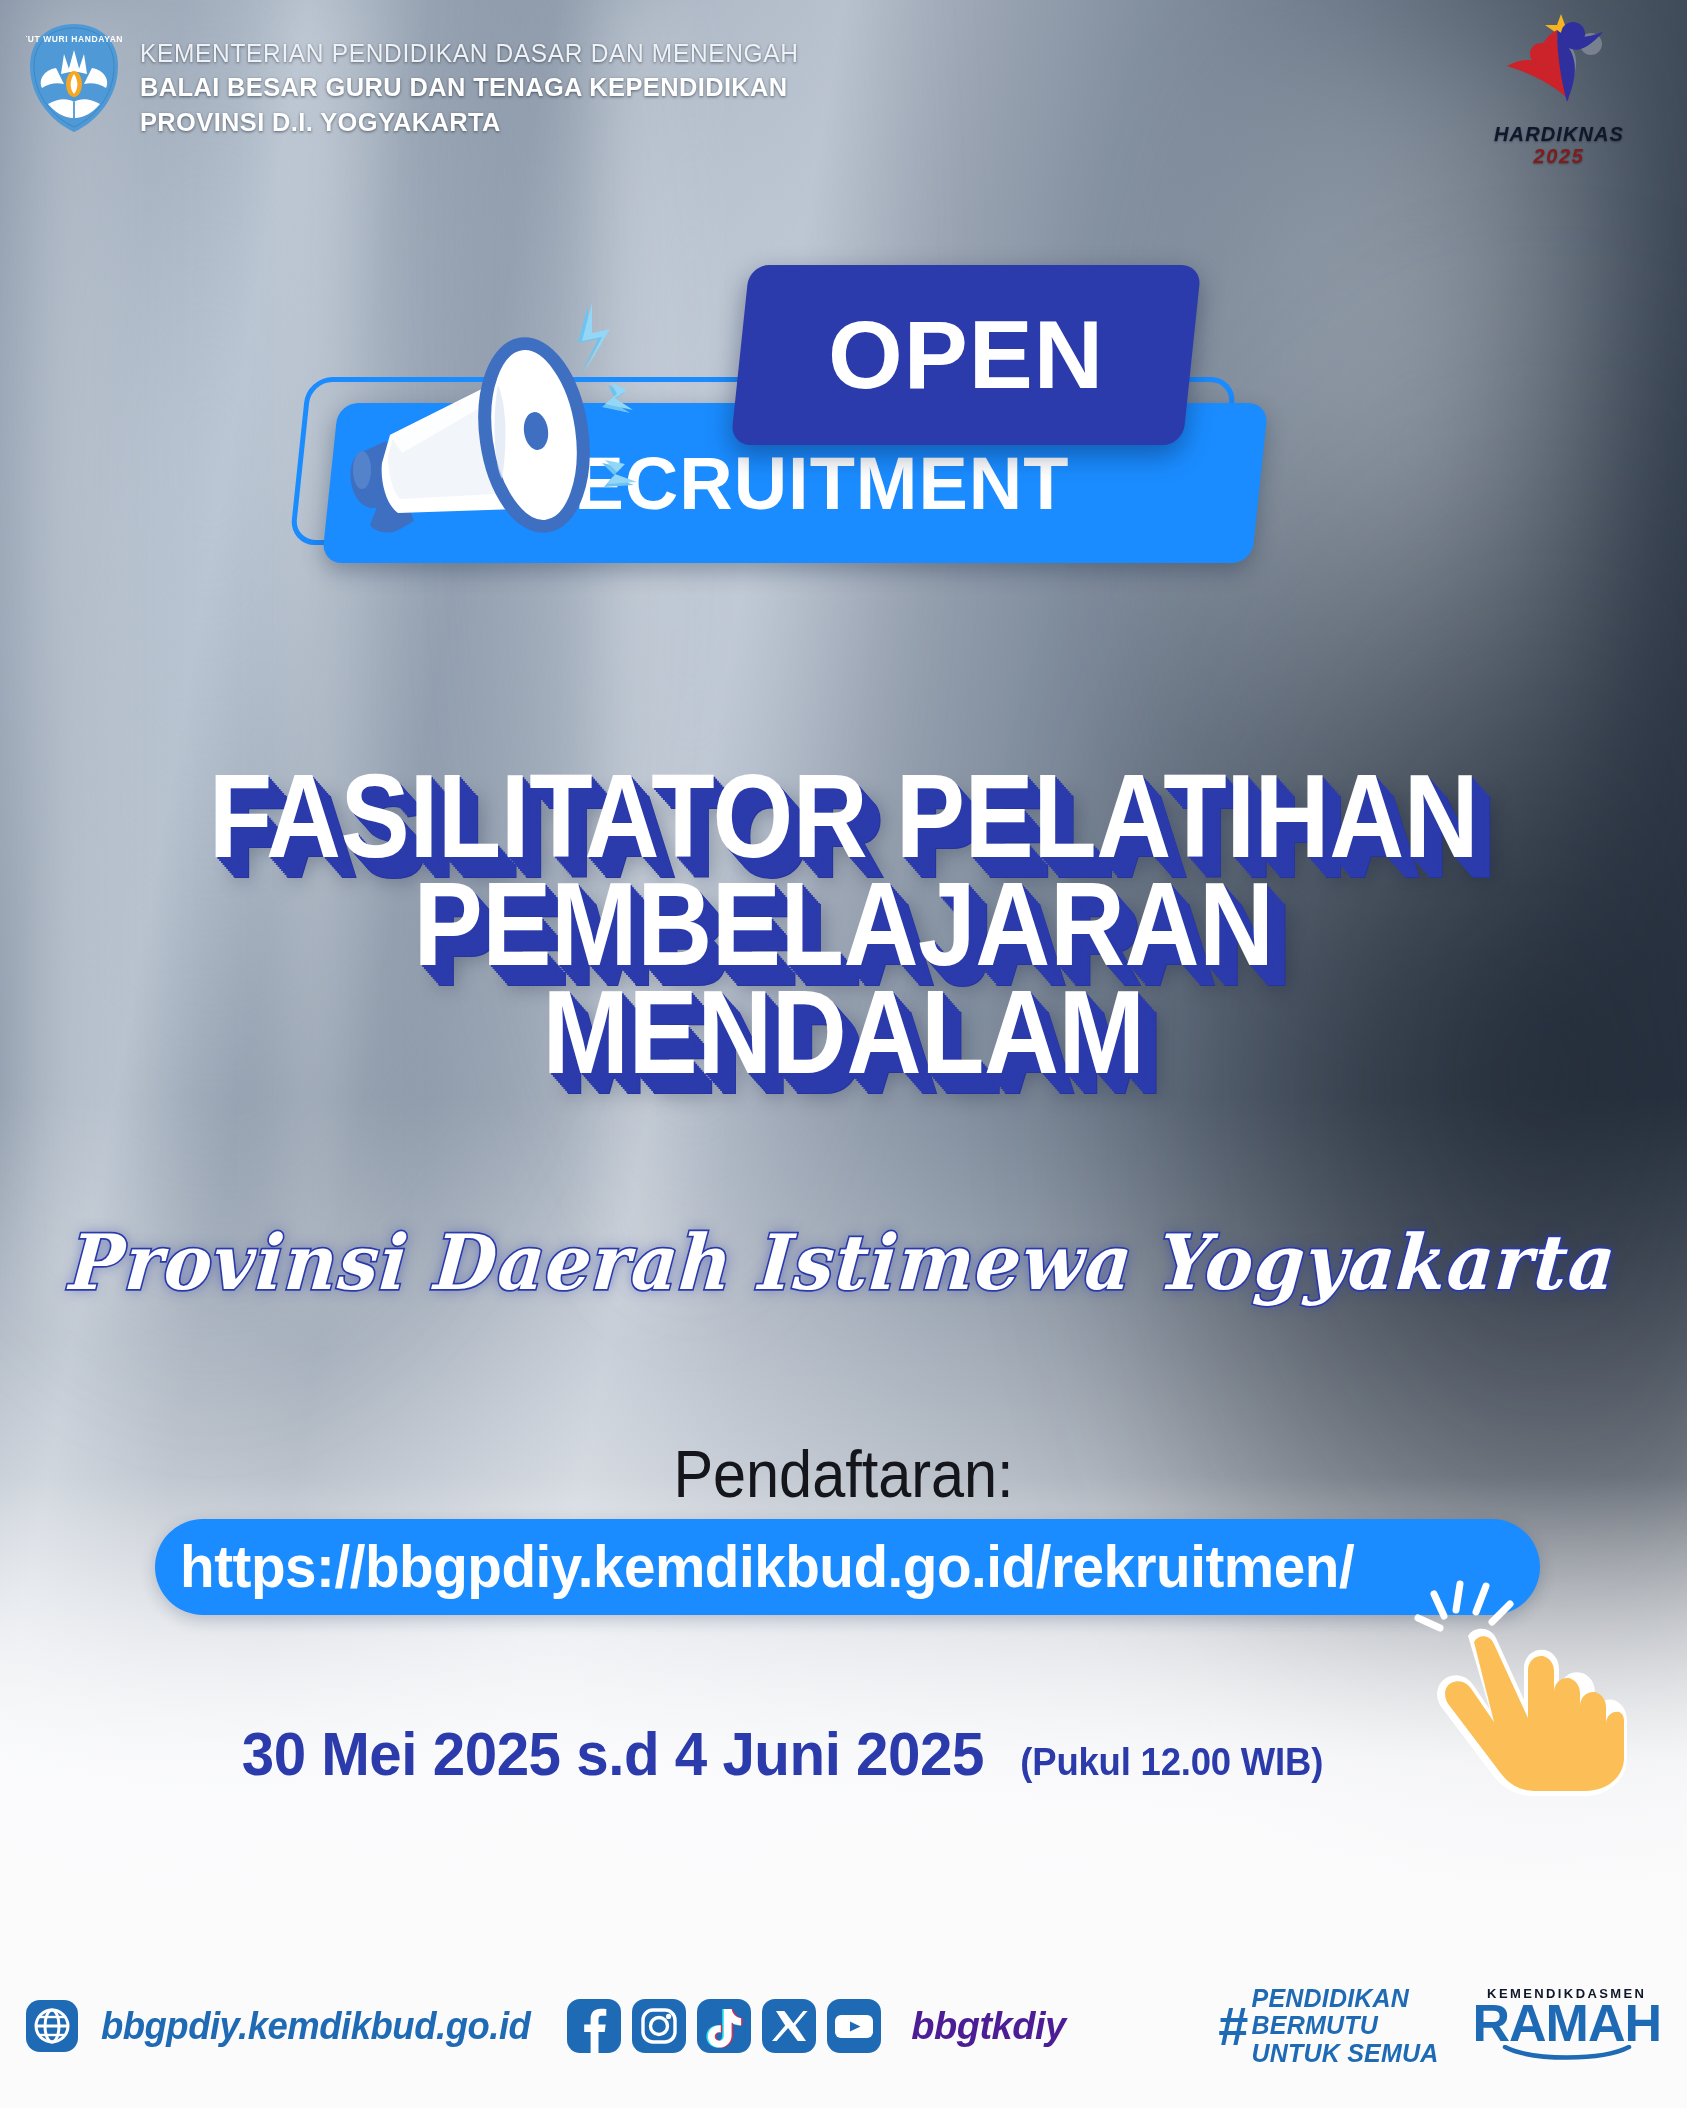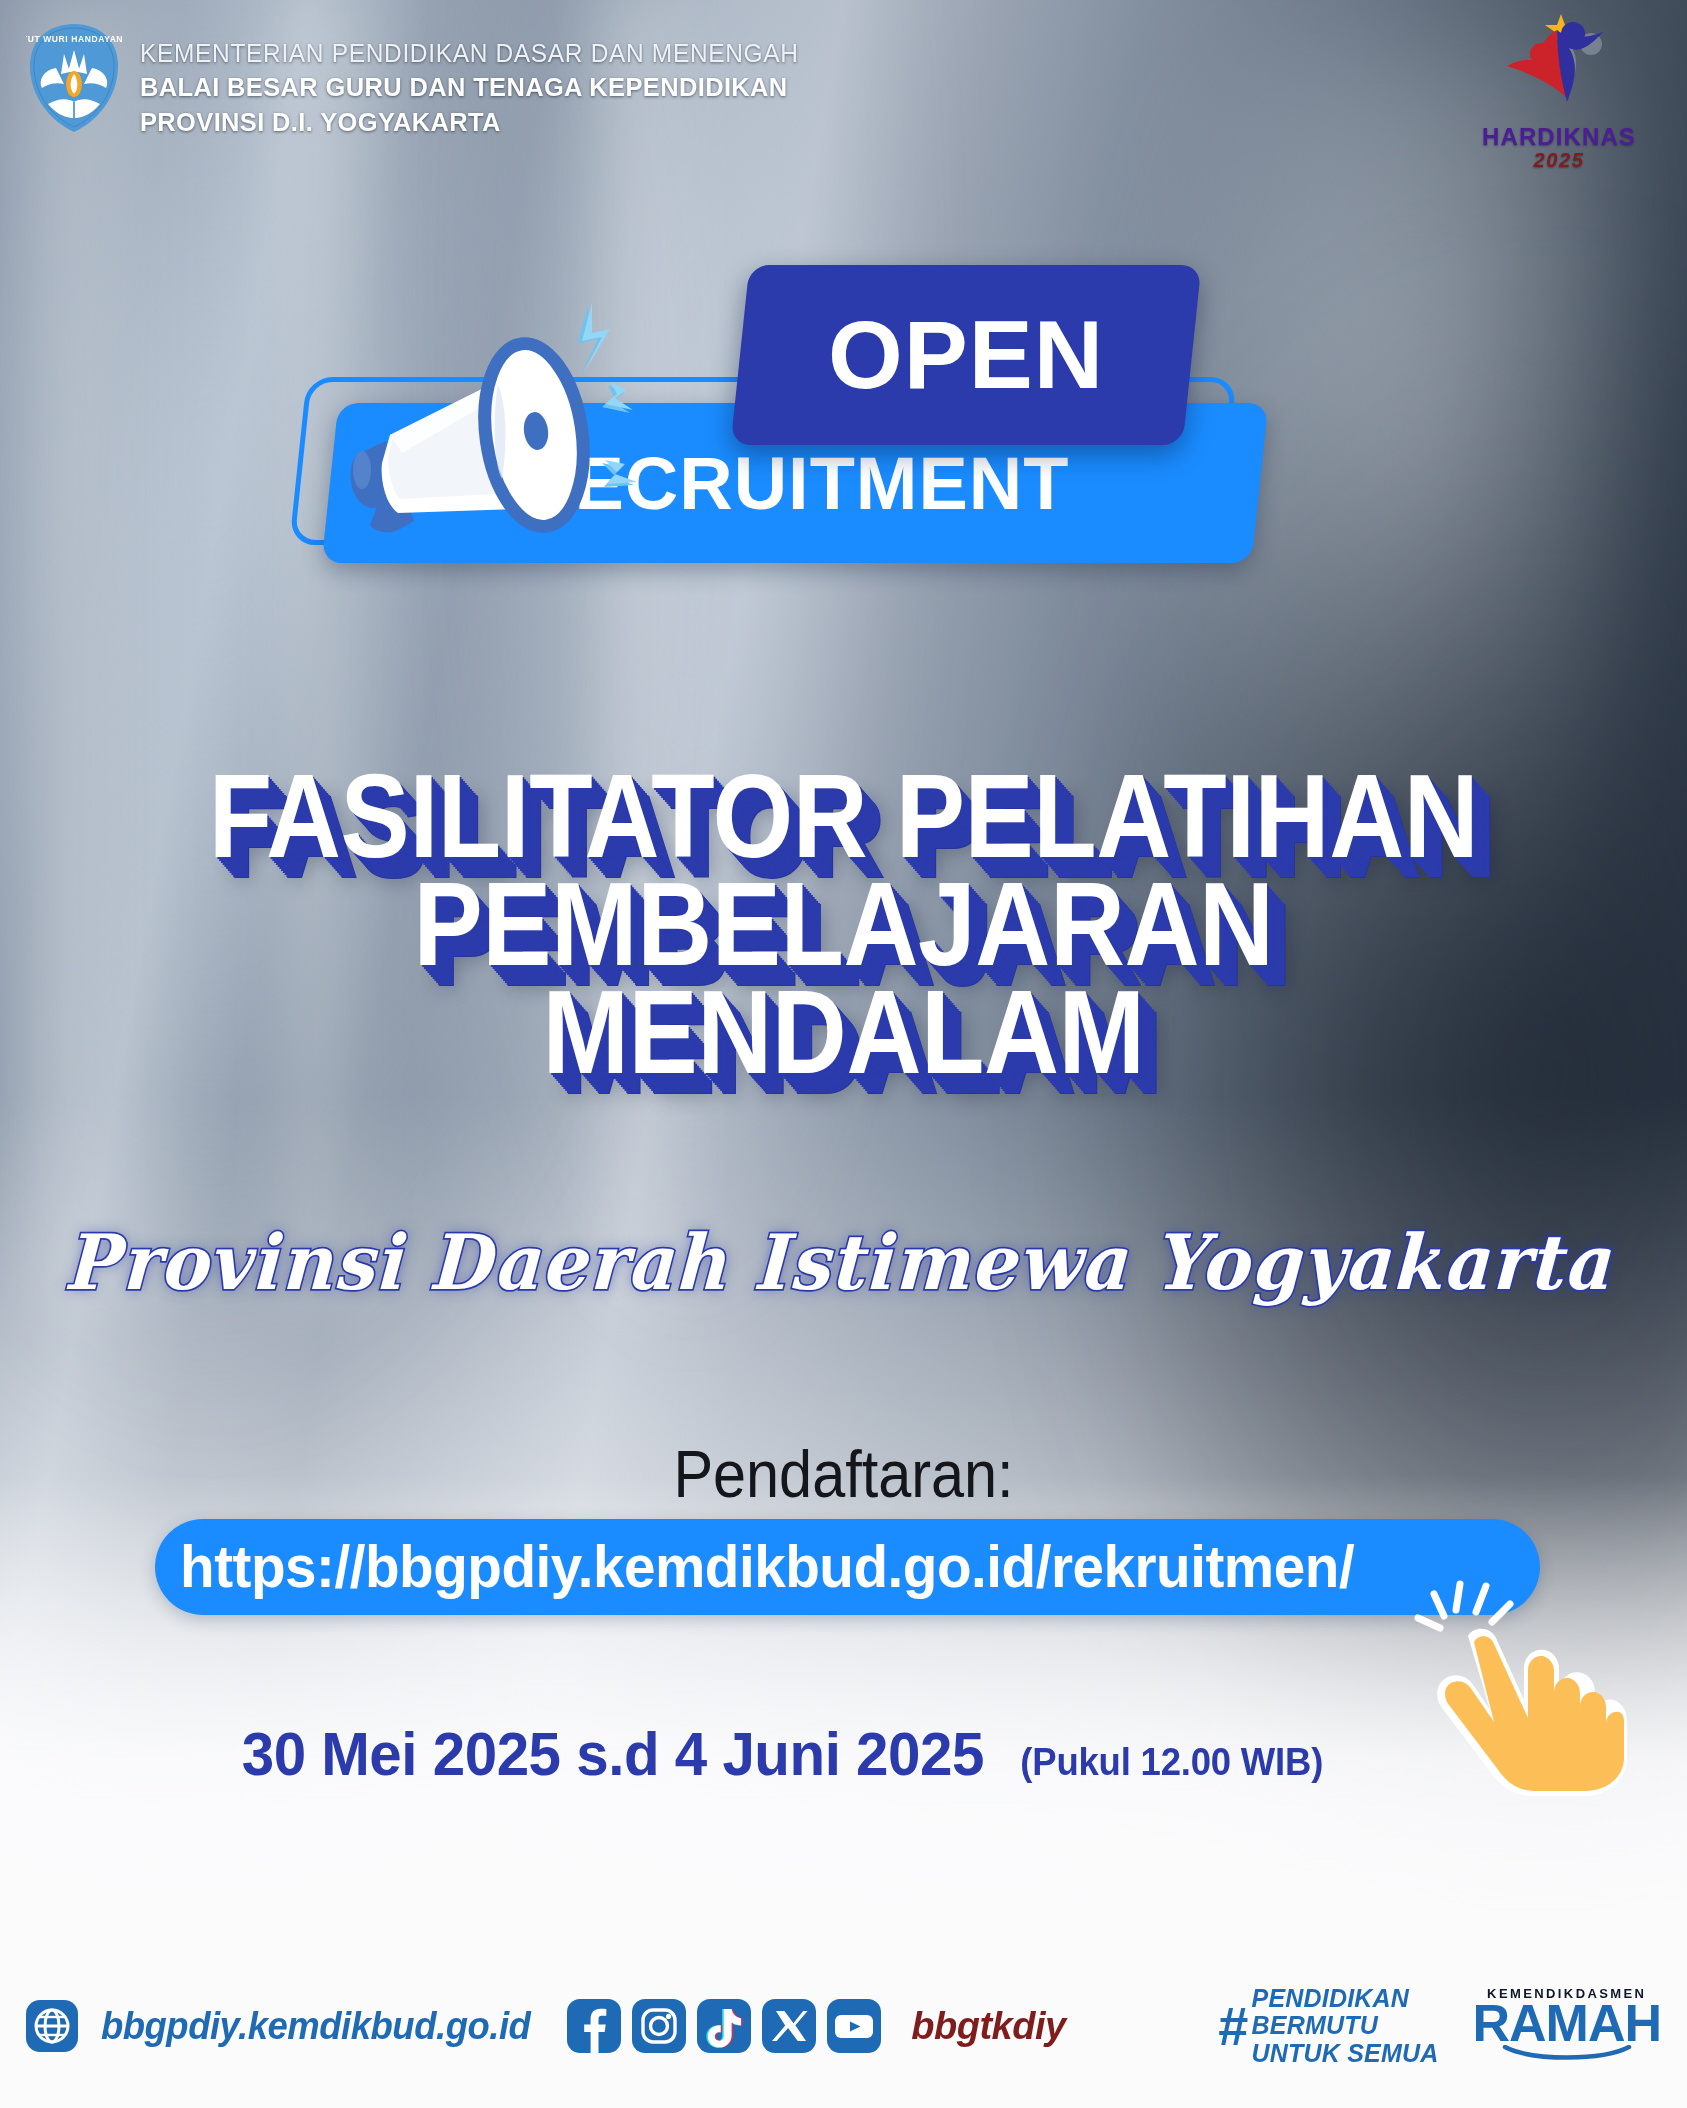--- a/index.html
+++ b/index.html
@@ -96,22 +96,22 @@
   }
 
   
   .hardiknas {
     position:absolute; right:38px; top:8px;
     width:180px; z-index:20;
     text-align:center;
   }
   .hardiknas svg { width:128px; height:118px; display:block; margin:0 auto; }
   .hd-name {
-    font-size:24px; font-weight:700; 
-    color:#4c1d95; letter-spacing:1.1px; line-height:1.06;
+    font-size:20px; font-weight:700; font-style:italic;
+    color:#0f172a; letter-spacing:1.1px; line-height:1.06;
     margin-top:-2px;
     text-shadow:0 1px 2px rgba(20,28,40,0.5);
   }
   .hd-year {
     font-size:20px; font-weight:700; font-style:italic;
     color:#7f1d1d; letter-spacing:1.6px; line-height:1.1;
     text-shadow:0 1px 2px rgba(20,28,40,0.5);
   }
 
   
@@ -256,21 +256,21 @@
   .f-text {
     font-size:38px; font-weight:700; font-style:italic;
     color:#1f6ab4; letter-spacing:-0.5px;
     transform:scaleX(0.96);
     white-space:nowrap;
   }
   .f-social { display:flex; align-items:center; gap:11px; margin-left:14px; }
   .f-social svg { width:54px; height:54px; display:block; }
   .f-handle {
     font-size:38px; font-weight:700; font-style:italic;
-    color:#7f1d1d; letter-spacing:-0.5px; margin-left:16px;
+    color:#4c1d95; letter-spacing:-0.5px; margin-left:16px;
     white-space:nowrap;
   }
   .f-right { margin-left:auto; display:flex; align-items:center; gap:34px; }
   .pb-logo { display:flex; align-items:center; gap:6px; }
   .pb-hash { font-size:54px; font-weight:700; font-style:italic; color:#1f6ab4; line-height:1; letter-spacing:-2px; }
   .pb-lines { font-size:25px; font-weight:700; font-style:italic; color:#1f6ab4; line-height:1.1; letter-spacing:0.2px; }
   .ramah-logo { text-align:center; }
   .ramah-top { font-size:13px; font-weight:600; color:#0f172a; letter-spacing:2.4px; line-height:1; }
   .ramah-main { font-size:52px; font-weight:700; color:#1f6ab4; line-height:0.92; letter-spacing:-1px; font-stretch:condensed; }
   .ramah-arc { width:130px; height:16px; margin:-4px auto 0; }

